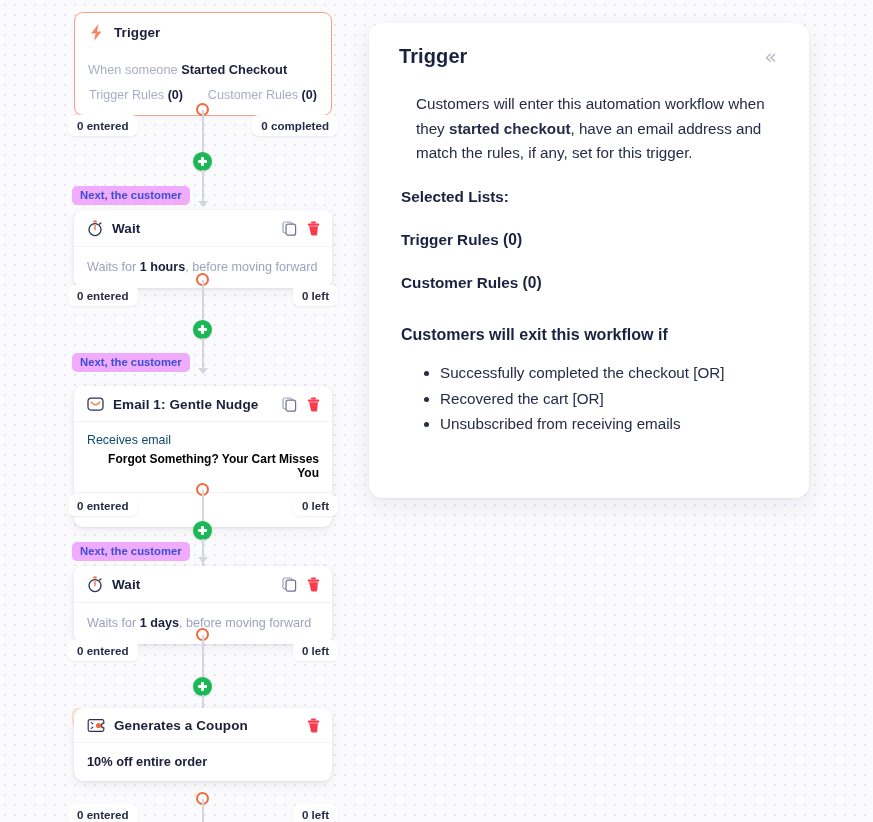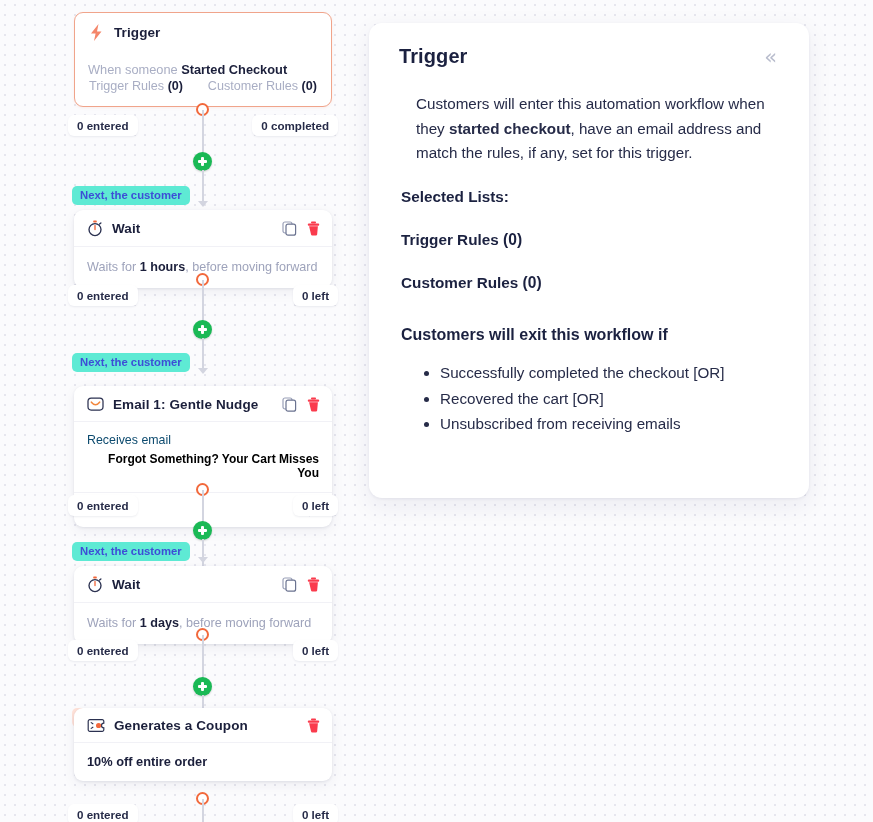--- a/index.html
+++ b/index.html
@@ -73,21 +73,21 @@
     display: flex; justify-content: flex-end; align-items: center;
     min-height: 20px;
   }
 
   .trigger-rules {
     display: flex; justify-content: space-between;
     padding: 2px 1px 1px 1px;
     font-size: 12.6px; color: #a9aec4;
   }
   .trigger-rules b { color: #1b1f3b; font-weight: bold; }
-  .trigger-when { font-size: 12.8px; color: #a9aec4; }
+  .trigger-when { font-size: 12.8px; color: #a9aec4; margin-bottom: 9px; }
   .trigger-when b { color: #1b1f3b; font-weight: bold; }
 
   
   .stats {
     position: absolute; left: 68px; width: 270px;
     display: flex; justify-content: space-between;
   }
   .pill {
     background: #fff;
     border-radius: 6px;
@@ -132,21 +132,21 @@
     border-top: 6px solid #d3d5e0;
   }
 
   .chip {
     position: absolute; left: 72px;
     font-size: 11.3px; font-weight: bold;
     padding: 3px 8px 4px 8px;
     border-radius: 5px;
     white-space: nowrap;
   }
-  .chip.customer { background: #5eead4; color: #3d4ed6; }
+  .chip.customer { background: #f0abfc; color: #3d4ed6; }
   .chip.system   { background: #ffe2d9; color: #f2693c; }
 
   
   .panel {
     position: absolute;
     left: 369px; top: 23px;
     width: 440px; height: 475px;
     background: #fff;
     border-radius: 13px;
     box-shadow: 0 1px 3px rgba(30,35,80,.07), 0 8px 26px rgba(30,35,80,.07);

